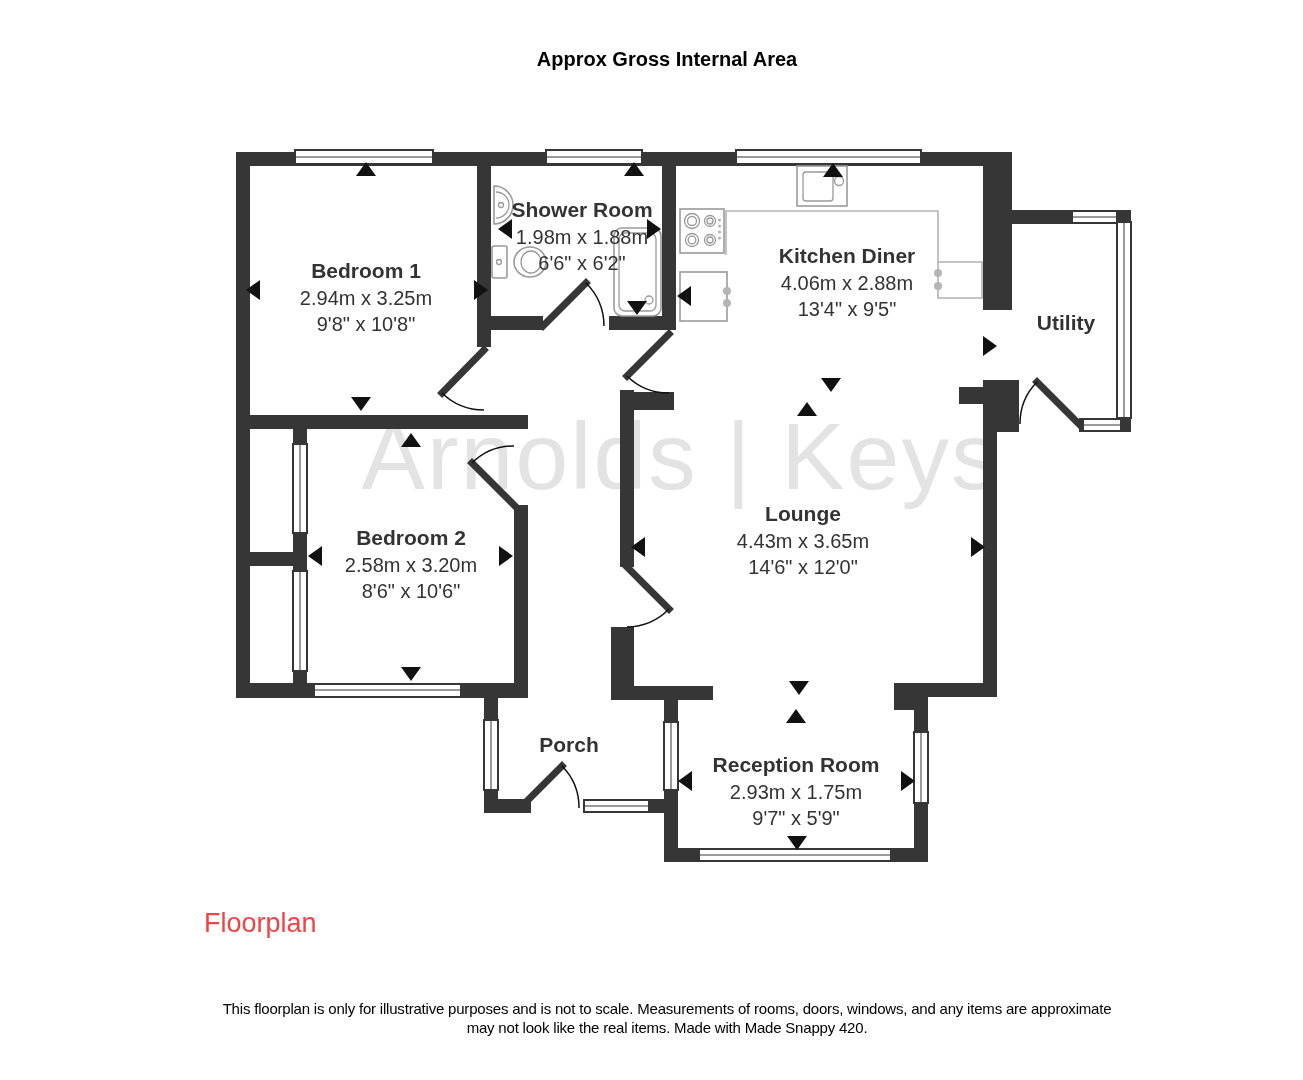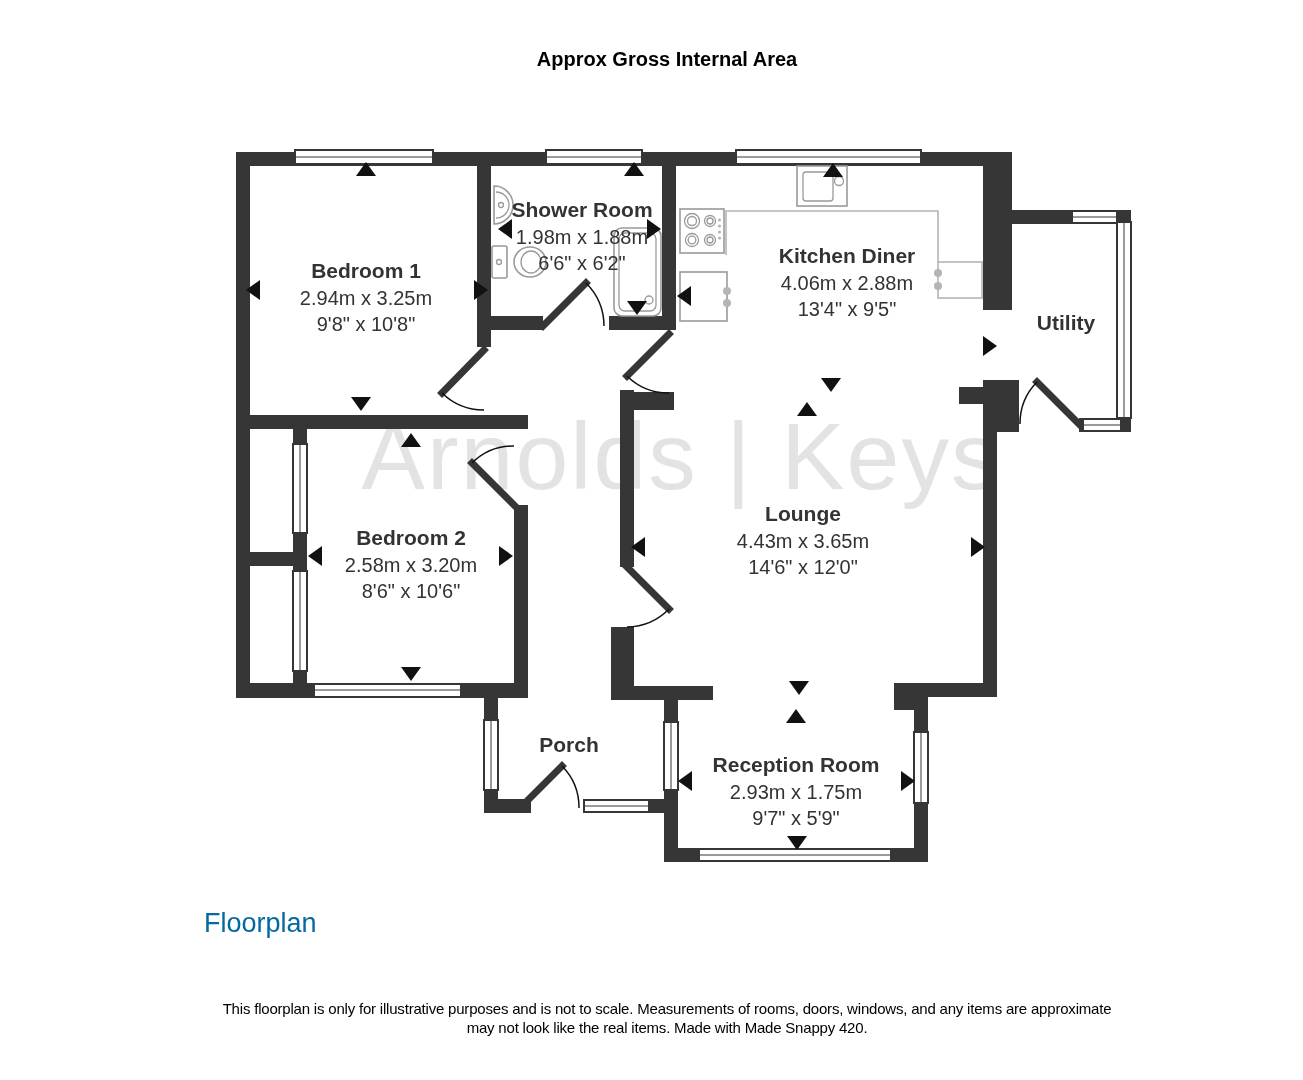--- a/index.html
+++ b/index.html
@@ -1,20 +1,20 @@
 <!DOCTYPE html>
 <html><head>
 <meta charset="utf-8">
 <style>
   html,body{margin:0;padding:0;background:#ffffff;}
   #canvas{position:relative;width:1303px;height:1080px;background:#fff;overflow:hidden;
           font-family:"Liberation Sans", sans-serif;color:#111;padding-left:31px;}
   .title{position:absolute;top:48px;left:0;width:100%;text-align:center;
          font-size:20px;font-weight:bold;line-height:23px;color:#000;}
-  .plan-caption{position:absolute;top:908px;left:204px;font-size:27px;color:#0369a1;}
+  .plan-caption{position:absolute;top:908px;left:204px;font-size:27px;color:#ef4444;}
   .disclaimer{position:absolute;top:1000px;left:0;width:100%;text-align:center;
               font-size:15px;line-height:18.5px;letter-spacing:-0.2px;color:#000;}
   .disclaimer div{white-space:nowrap;}
   svg text{font-family:"Liberation Sans", sans-serif;}
   .room-name{font-size:21px;font-weight:bold;fill:#333;}
   .room-dim{font-size:20px;fill:#333;}
   .wall{fill:#363636;}
   .win{fill:#ffffff;stroke:#363636;stroke-width:2;}
   .winline{stroke:#363636;stroke-width:1;}
   .leaf{stroke:#363636;stroke-width:7;stroke-linecap:square;}

